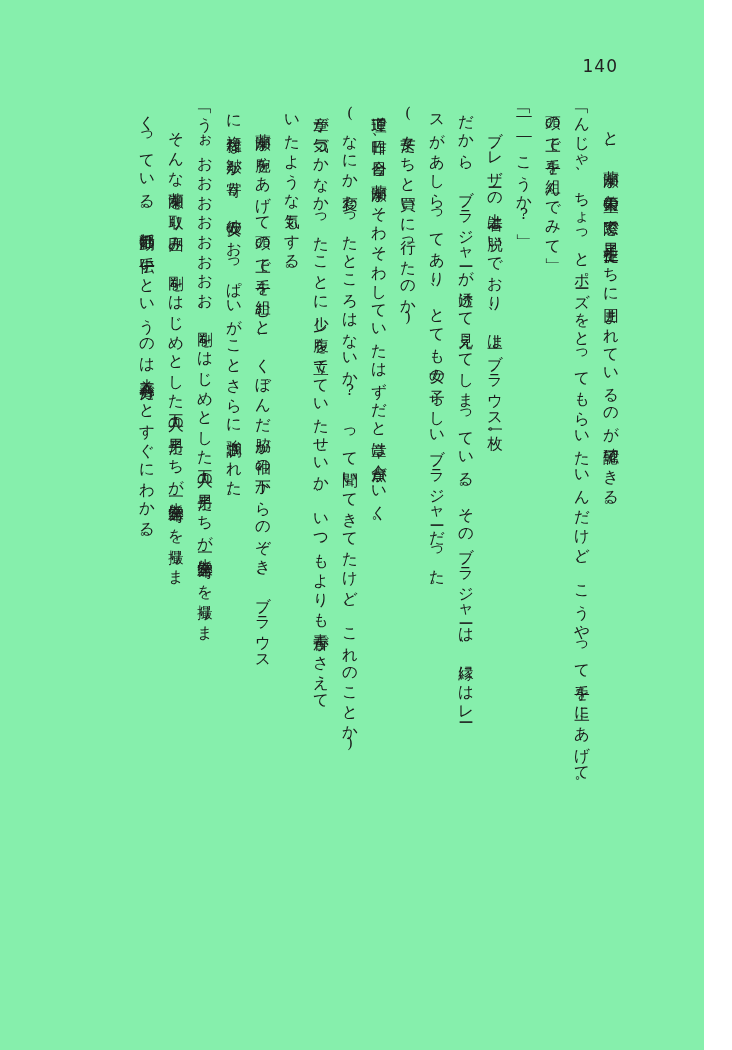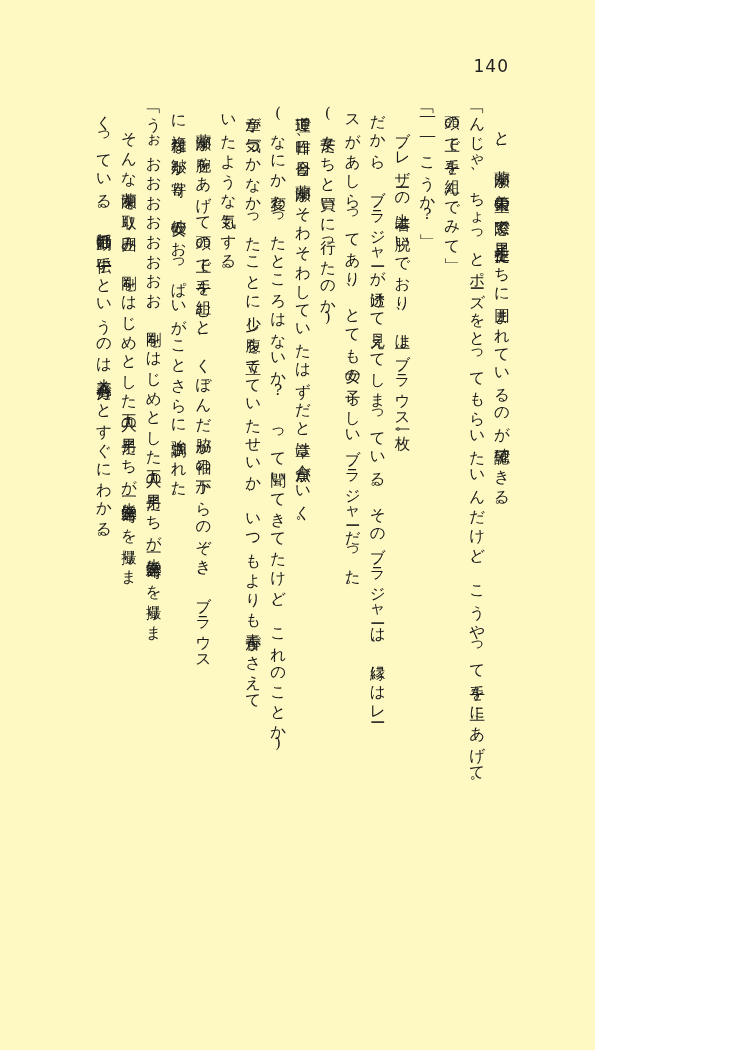--- a/index.html
+++ b/index.html
@@ -9,23 +9,23 @@
   }
   body {
     width: 732px;
     height: 1050px;
     overflow: hidden;
     font-family: "DejaVu Serif", "Liberation Serif", serif;
     color: #1a1a1a;
   }
   .page {
     position: relative;
-    width: 595px;
+    width: 704px;
     height: 1050px;
-    background: #fef9c3;
+    background: #86efac;
   }
   .page-number {
     position: absolute;
     top: 56px;
     right: 86px;
     font-family: "DejaVu Sans", "Liberation Sans", sans-serif;
     font-size: 17px;
     letter-spacing: 1px;
     color: #222;
   }

